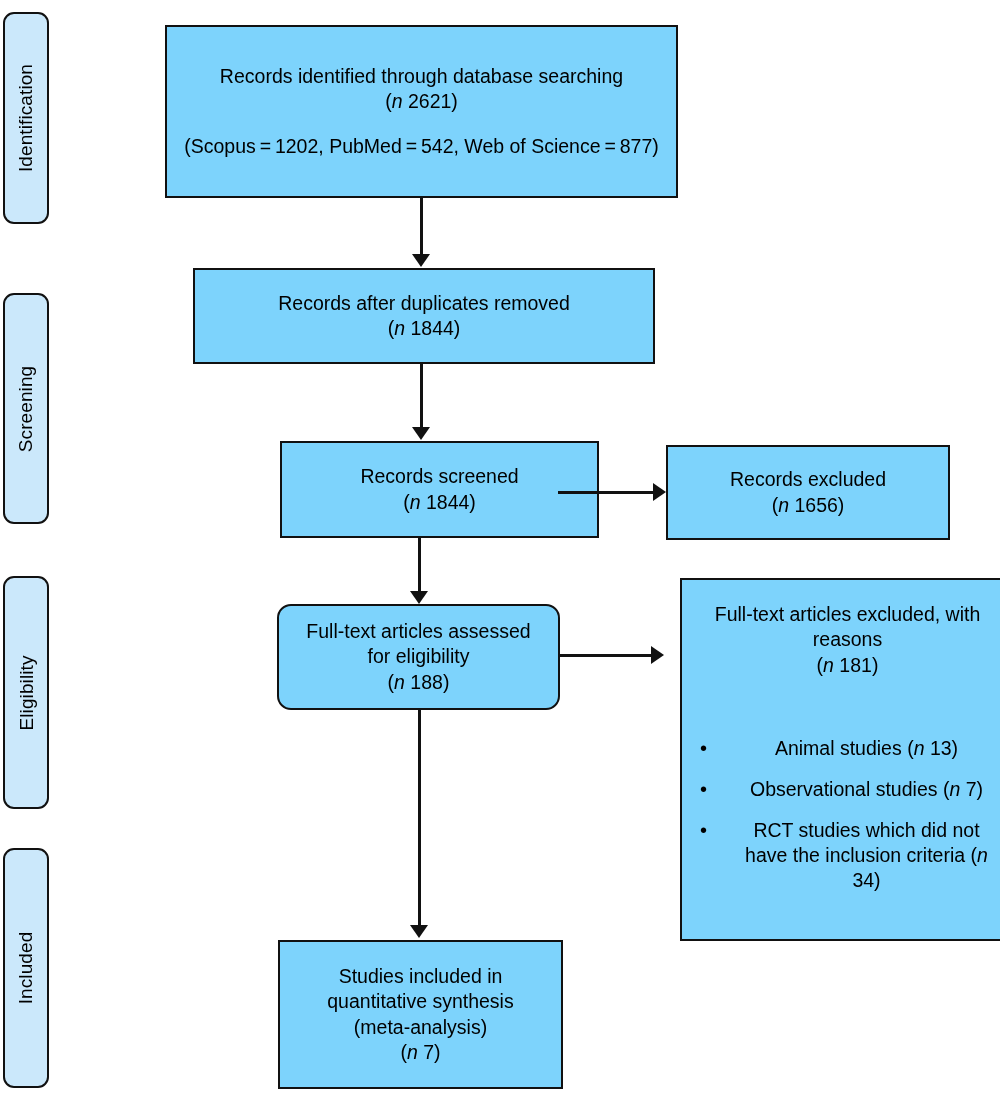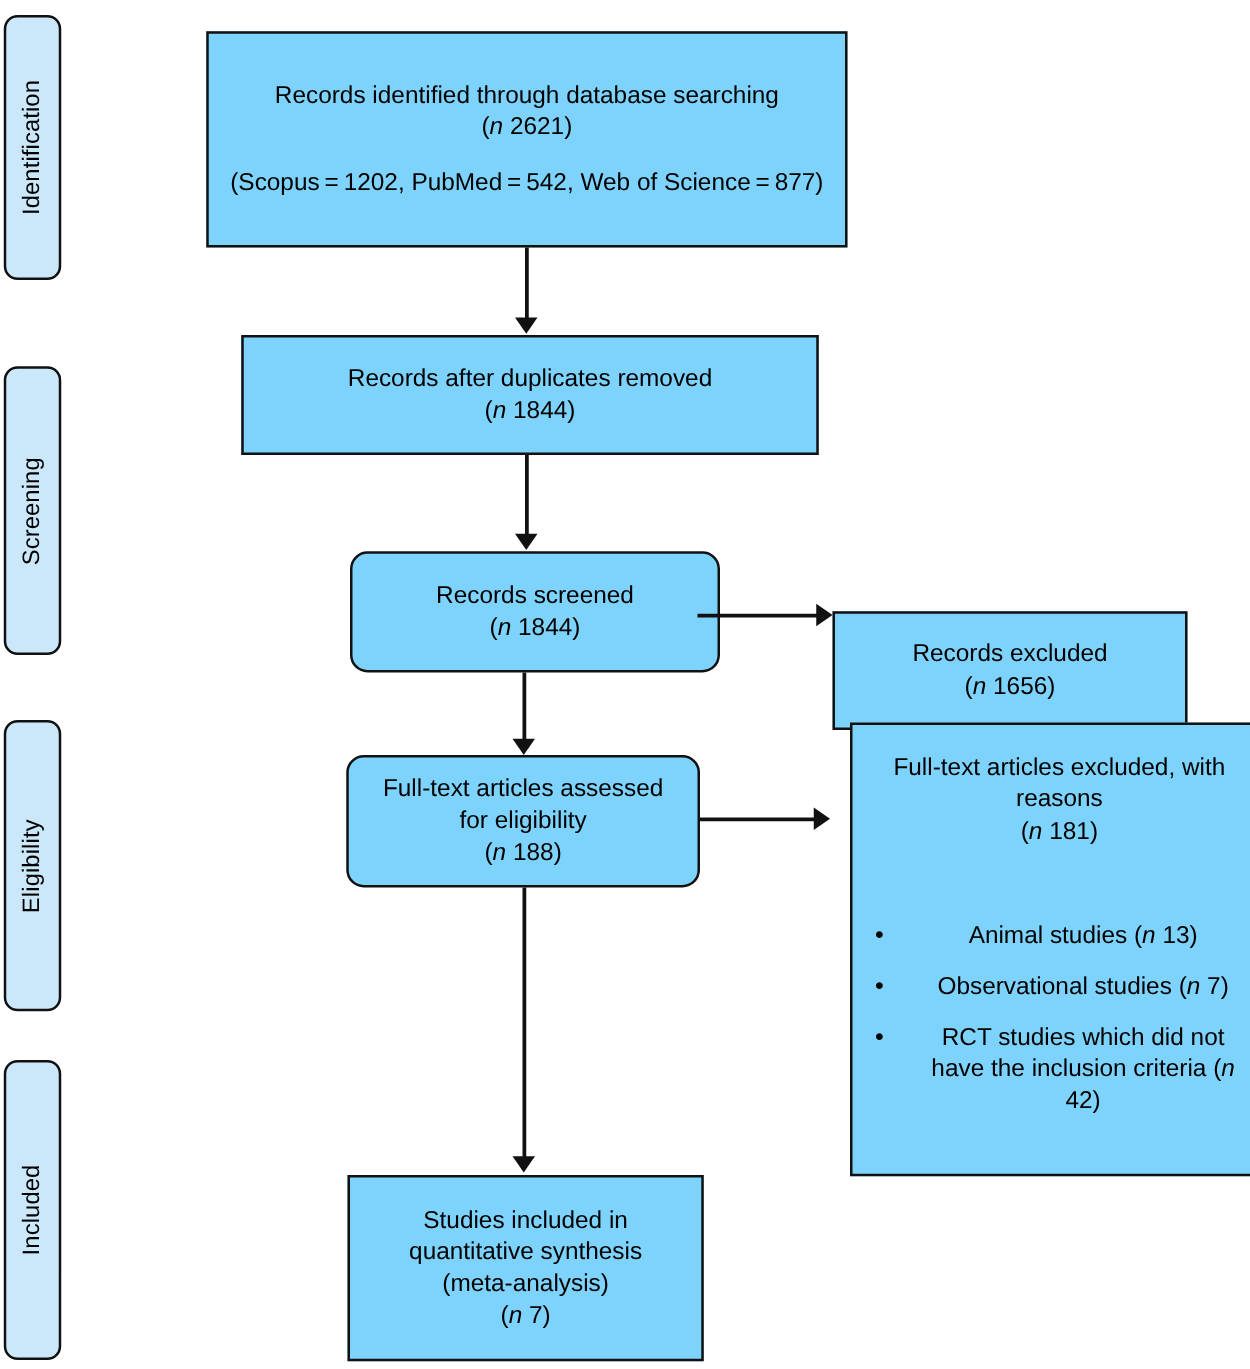--- a/index.html
+++ b/index.html
@@ -165,29 +165,29 @@
   <div class="arrow-down" style="left:412px; top:254px;"></div>
 
   <div class="flow-box" style="left:193px; top:268px; width:462px; height:96px;">
     <span class="line">Records after duplicates removed</span>
     <span class="line"><span>(</span><em class="n">n</em><span> 1844)</span></span>
   </div>
 
   <div class="v-line" style="left:420px; top:364px; height:64px;"></div>
   <div class="arrow-down" style="left:412px; top:427px;"></div>
 
-  <div class="flow-box" style="left:280px; top:441px; width:296px; height:97px;border-radius:14px;">
+  <div class="flow-box" style="left:280px; top:441px; width:319px; height:97px;">
     <span class="line">Records screened</span>
     <span class="line"><span>(</span><em class="n">n</em><span> 1844)</span></span>
   </div>
 
   <div class="h-line" style="left:558px; top:491px; width:97px;"></div>
   <div class="arrow-right" style="left:653px; top:483px;"></div>
 
-  <div class="flow-box" style="left:666px; top:445px; width:284px; height:95px;margin-top:44px;">
+  <div class="flow-box" style="left:666px; top:445px; width:284px; height:95px;">
     <span class="line">Records excluded</span>
     <span class="line"><span>(</span><em class="n">n</em><span> 1656)</span></span>
   </div>
 
   <div class="v-line" style="left:418px; top:538px; height:55px;"></div>
   <div class="arrow-down" style="left:410px; top:591px;"></div>
 
   <div class="flow-box" style="left:277px; top:604px; width:283px; height:106px;border-radius:14px;">
     <span class="line">Full-text articles assessed</span>
     <span class="line">for eligibility</span>
@@ -198,21 +198,21 @@
   <div class="arrow-right" style="left:651px; top:646px;"></div>
 
   <div class="flow-box reasons-box" style="left:680px; top:578px; width:335px; height:363px;gap:32px;">
     <div class="reasons-head">
       <span class="line wrap">Full-text articles excluded, with reasons</span>
       <span class="line"><span>(</span><em class="n">n</em><span> 181)</span></span>
     </div>
     <ul class="reasons">
       <li><span>Animal studies (</span><em class="n">n</em><span> 13)</span></li>
       <li><span>Observational studies (</span><em class="n">n</em><span> 7)</span></li>
-      <li><span>RCT studies which did not have the inclusion criteria (</span><em class="n">n</em><span> 42)</span></li>
+      <li><span>RCT studies which did not have the inclusion criteria (</span><em class="n">n</em><span> 34)</span></li>
     </ul>
   </div>
 
   <div class="v-line" style="left:418px; top:710px; height:217px;"></div>
   <div class="arrow-down" style="left:410px; top:925px;"></div>
 
   <div class="flow-box" style="left:278px; top:940px; width:285px; height:149px;align-items:center;">
     <span class="line">Studies included in</span>
     <span class="line">quantitative synthesis</span>
     <span class="line">(meta-analysis)</span>

